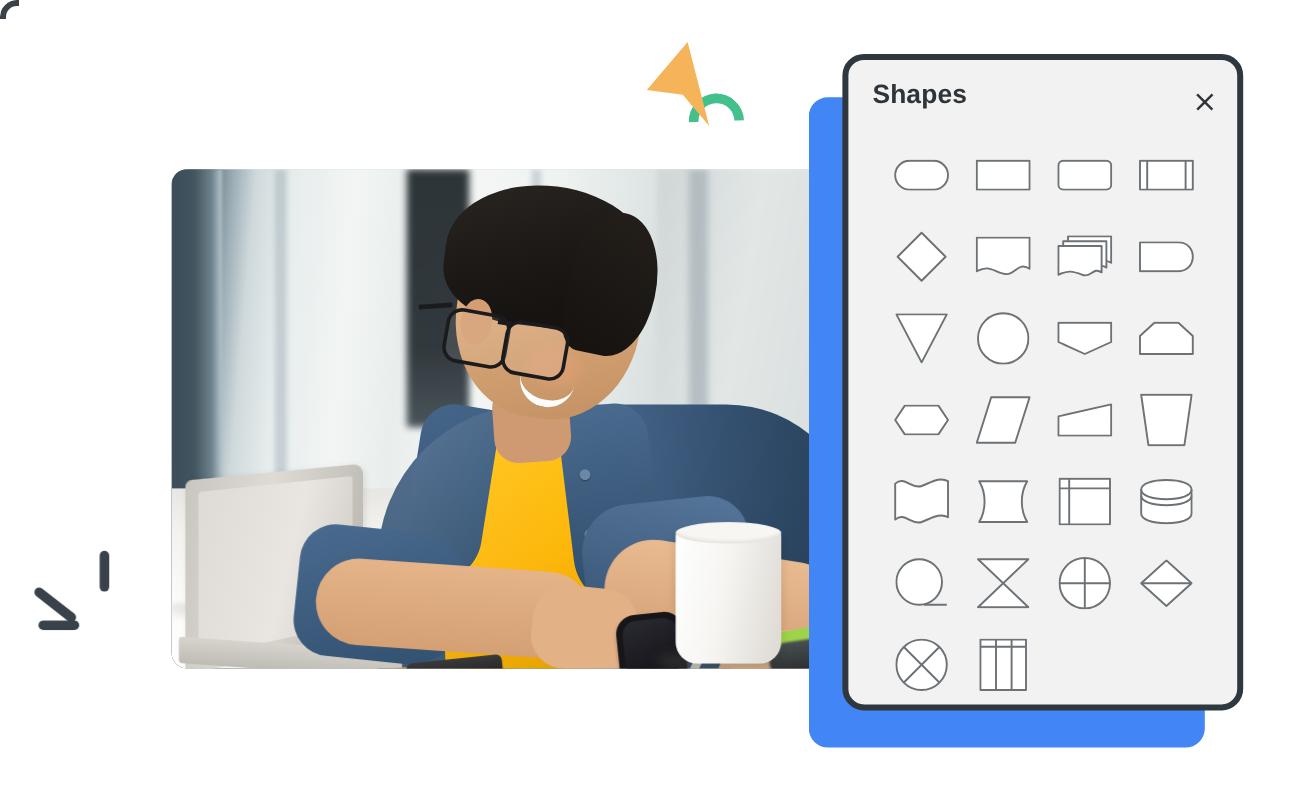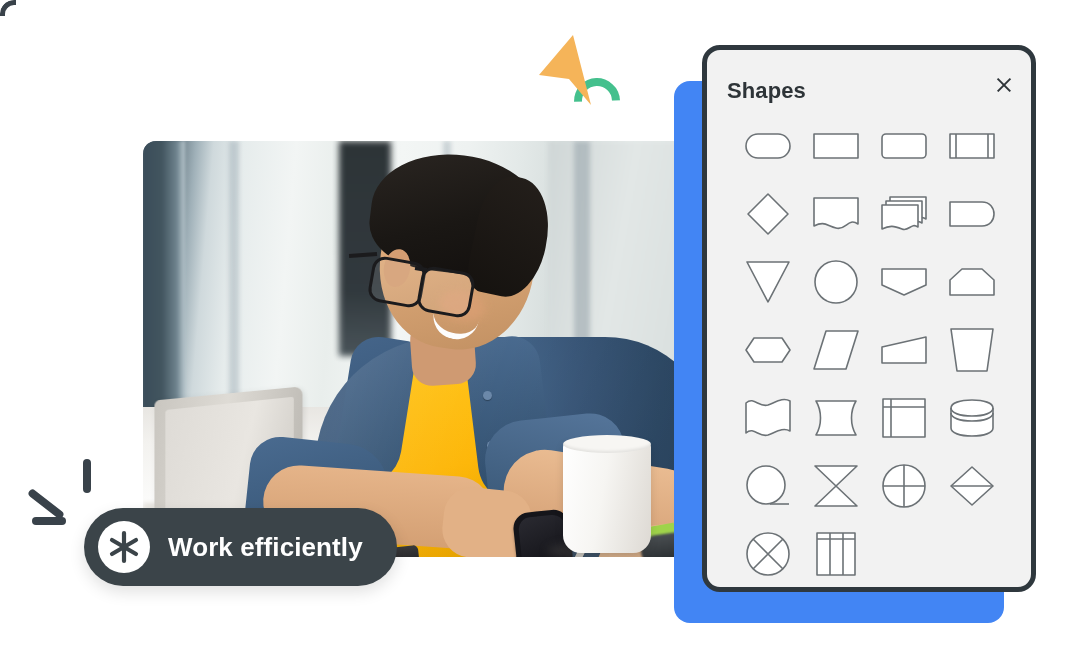--- a/index.html
+++ b/index.html
@@ -453,21 +453,21 @@
     box-sizing: border-box;
   }
   .dialog-header {
     position: absolute;
     left: 0; top: 0; right: 0;
     height: 62px;
   }
   .dialog-title {
     position: absolute;
     left: 20px;
-    top: 28px;
+    top: 16px;
     font-size: 22px;
     font-weight: bold;
     color: #2e3438;
     letter-spacing: .1px;
   }
   .dialog-close {
     position: absolute;
     right: 16px;
     top: 24px;
     width: 22px;
@@ -827,26 +827,14 @@
       <path d="M6 42 L40 2 L58 72 L36 46 Z" fill="#f5b459"></path>
     </svg>
   </div>
 
   <div class="burst">
     <span class="b1"></span>
     <span class="b2"></span>
     <span class="b3"></span>
   </div>
 
-  <div class="badge">
-    <div class="badge-icon">
-      <svg width="34" height="34" viewBox="0 0 34 34">
-        <g stroke="#3b4449" stroke-width="4.2" stroke-linecap="round">
-          <path d="M17 3 V31"></path>
-          <path d="M5 10 L29 24"></path>
-          <path d="M29 10 L5 24"></path>
-        </g>
-      </svg>
-    </div>
-    <div class="badge-label">Work efficiently</div>
-  </div>
 
 </div>
 
 </body></html>

